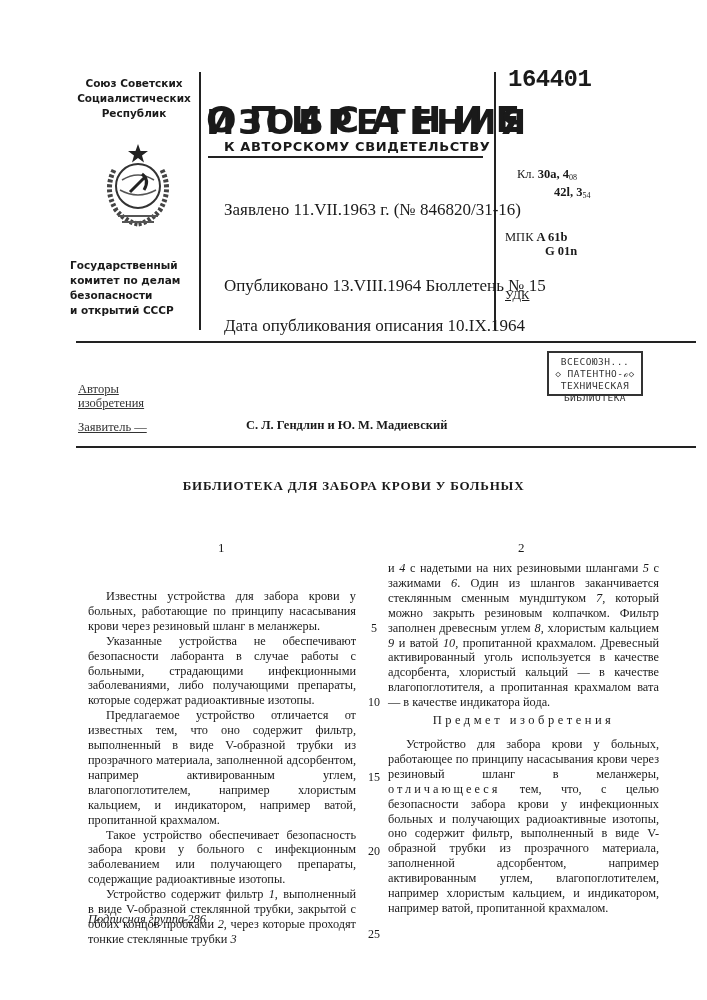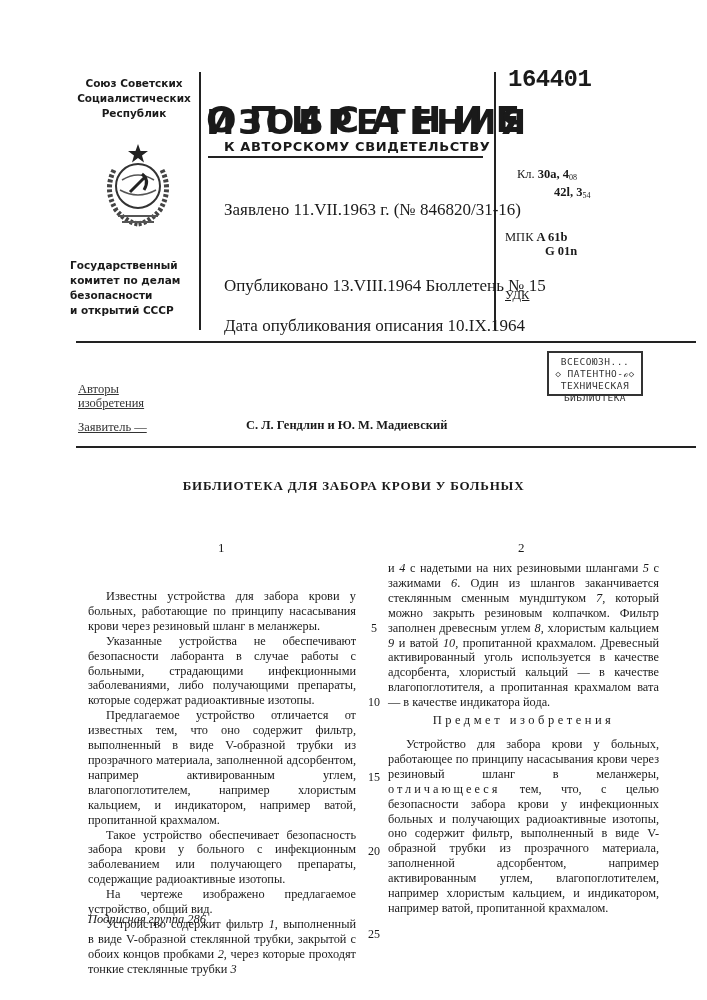--- a/index.html
+++ b/index.html
@@ -139,21 +139,20 @@
 <div class="abs title">БИБЛИОТЕКА ДЛЯ ЗАБОРА КРОВИ У БОЛЬНЫХ</div>
 
 <div class="abs colnum" style="left:218px; top:540px;">1</div>
 <div class="abs colnum" style="left:518px; top:540px;">2</div>
 
 <div class="abs col c1">
   <p>Известны устройства для забора крови у больных, работающие по принципу насасывания крови через резиновый шланг в меланжеры.</p>
   <p>Указанные устройства не обеспечивают безопасности лаборанта в случае работы с больными, страдающими инфекционными заболеваниями, либо получающими препараты, которые содержат радиоактивные изотопы.</p>
   <p>Предлагаемое устройство отличается от известных тем, что оно содержит фильтр, выполненный в виде V-образной трубки из прозрачного материала, заполненной адсорбентом, например активированным углем, влагопоглотителем, например хлористым кальцием, и индикатором, например ватой, пропитанной крахмалом.</p>
   <p>Такое устройство обеспечивает безопасность забора крови у больного с инфекционным заболеванием или получающего препараты, содержащие радиоактивные изотопы.</p>
-  <p>На чертеже изображено предлагаемое устройство, общий вид.</p>
   <p><span>Устройство содержит фильтр </span><i>1</i><span>, выполненный в виде V-образной стеклянной трубки, закрытой с обоих концов пробками </span><i>2</i><span>, через которые проходят тонкие стеклянные трубки </span><i>3</i></p>
 </div>
 
 <div class="ln" style="top:621px;">5</div>
 <div class="ln" style="top:695px;">10</div>
 <div class="ln" style="top:770px;">15</div>
 <div class="ln" style="top:844px;">20</div>
 
 <div class="ln" style="top:883px;margin-top:44px;">25</div>
 

